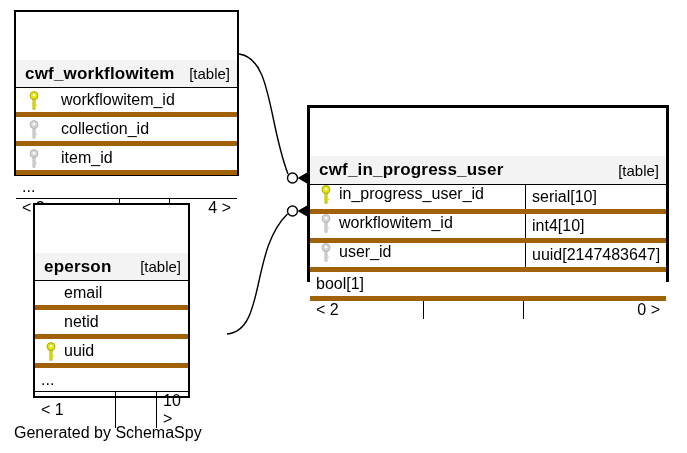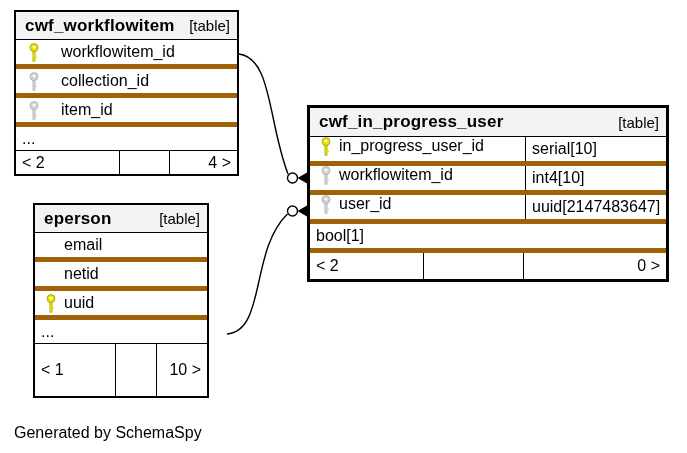--- a/index.html
+++ b/index.html
@@ -33,20 +33,21 @@
   .table-card.main { border-width: 3px; }
   .tbl-header {
     display: flex;
     align-items: center;
     justify-content: space-between;
     background: #f3f3f3;
     border-bottom: 1px solid #000000;
     padding: 0 7px 0 9px;
     height: 28px;
     flex: 0 0 28px;
+    margin-top: 48px;
   }
   .tbl-name { font-weight: bold; font-size: 17px; letter-spacing: 0.2px; }
   .tbl-badge { font-size: 15px; font-weight: normal; text-align: center; }
   .tbl-row {
     display: flex;
     align-items: center;
     border-bottom: 5px solid #a16207;
     height: 29px;
     flex: 0 0 29px;
     padding-left: 11px;
@@ -96,21 +97,21 @@
     display: flex;
     align-items: center;
     padding: 0 6px;
   }
   .pager-left { justify-content: flex-start; }
   .pager-mid { border-left: 1px solid #000; border-right: 1px solid #000; }
   .pager-right { justify-content: flex-end; flex: 1 1 auto; }
   .t1 { left: 14px; top: 10px; width: 225px; height: 166px; }
   .t1 .pager-left { flex: 0 0 103px; }
   .t1 .pager-mid { flex: 0 0 51px; }
-  .t2 { left: 33px; top: 203px; width: 176px; height: 195px; }
+  .t2 { left: 33px; top: 203px; width: 157px; height: 195px; }
   .t2 .pager-left { flex: 0 0 80px; }
   .t2 .pager-mid { flex: 0 0 42px; }
   .t3 { left: 307px; top: 105px; width: 362px; height: 177px; }
   .t3 .tbl-header { height: 29px; flex: 0 0 29px; }
   .t3 .pager-left { flex: 0 0 113px; }
   .t3 .pager-mid { flex: 0 0 101px; }
   .key-svg { display: block; }
   .footer-note {
     position: absolute;
     left: 14px;

